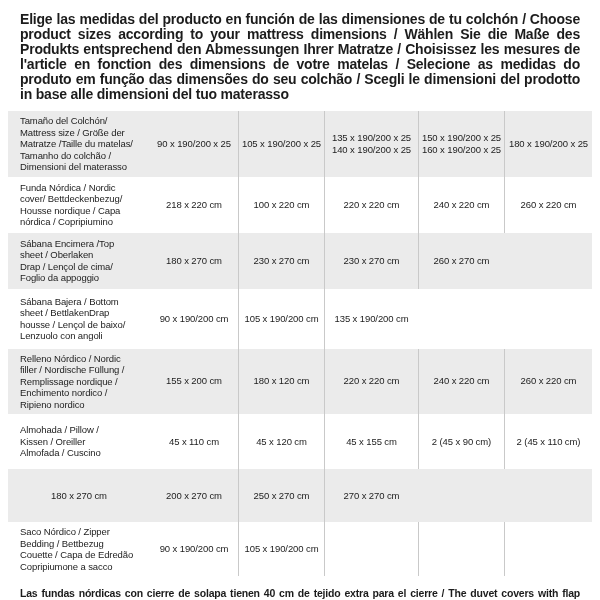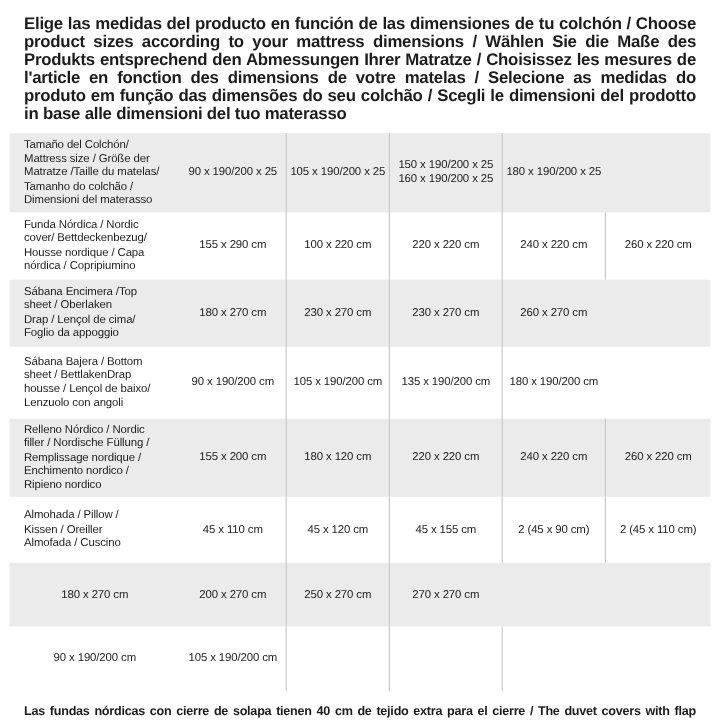--- a/index.html
+++ b/index.html
@@ -52,31 +52,33 @@
   <div class="size-table">
 
     <div class="trow gray" style="min-height:64px">
       <div class="cell label">Tamaño del Colchón/
 Mattress size / Größe der
 Matratze /Taille du matelas/
 Tamanho do colchão /
 Dimensioni del materasso</div>
       <div class="cell">90 x 190/200 x 25</div>
       <div class="cell">105 x 190/200 x 25</div>
+      <div class="cell">135 x 190/200 x 25
+140 x 190/200 x 25</div>
       <div class="cell">150 x 190/200 x 25
 160 x 190/200 x 25</div>
       <div class="cell">180 x 190/200 x 25</div>
     </div>
 
     <div class="trow" style="min-height:56px">
       <div class="cell label">Funda Nórdica /  Nordic
 cover/ Bettdeckenbezug/
 Housse nordique  / Capa
 nórdica / Copripiumino</div>
-      <div class="cell">155 x 290 cm</div>
+      <div class="cell">218 x 220 cm</div>
       <div class="cell">100 x 220 cm</div>
       <div class="cell">220 x 220 cm</div>
       <div class="cell">240 x 220 cm</div>
       <div class="cell">260 x 220 cm</div>
     </div>
 
     <div class="trow gray" style="min-height:56px">
       <div class="cell label">Sábana Encimera /Top
 sheet / Oberlaken
 Drap / Lençol de cima/
@@ -88,21 +90,20 @@
     </div>
 
     <div class="trow" style="min-height:60px">
       <div class="cell label">Sábana Bajera / Bottom
 sheet / BettlakenDrap
 housse / Lençol de baixo/
 Lenzuolo con angoli</div>
       <div class="cell">90 x 190/200 cm</div>
       <div class="cell">105 x 190/200 cm</div>
       <div class="cell">135 x 190/200 cm</div>
-      <div class="cell">180 x 190/200 cm</div>
     </div>
 
     <div class="trow gray" style="min-height:57px">
       <div class="cell label">Relleno Nórdico / Nordic
 filler / Nordische Füllung /
 Remplissage nordique /
 Enchimento nordico /
 Ripieno nordico</div>
       <div class="cell">155 x 200 cm</div>
       <div class="cell">180 x 120 cm</div>
@@ -123,20 +124,24 @@
     </div>
 
     <div class="trow gray" style="min-height:53px">
       <div class="cell">180 x 270 cm</div>
       <div class="cell">200 x 270 cm</div>
       <div class="cell">250 x 270 cm</div>
       <div class="cell">270 x 270 cm</div>
     </div>
 
     <div class="trow" style="min-height:54px">
+      <div class="cell label">Saco Nórdico / Zipper
+Bedding / Bettbezug
+Couette  / Capa de Edredão
+Copripiumone a sacco</div>
       <div class="cell">90 x 190/200 cm</div>
       <div class="cell">105 x 190/200 cm</div>
       <div class="cell"></div>
       <div class="cell"></div>
       <div class="cell"></div>
     </div>
 
   </div>
 
   <p class="footer-note">Las fundas nórdicas con cierre de solapa tienen 40 cm de tejido extra para el cierre  / The duvet covers with flap closure have 40 cm extra material for the closure / Die Bettbezüge mit Klappenverschluss haben 40 cm zusätzlichen Stoff für den Verschluss / Les housses de couettes avec fermeture à rabat possèdent 40 cm de tissu supplémentaire pour la fermeture / As capas de edredão com fecho tipo aba têm 40 cm de tecido adicional para o fecho / I copripiumoni con chiusura a patta hanno 40 cm di tessuto extra per la chiusura</p>

